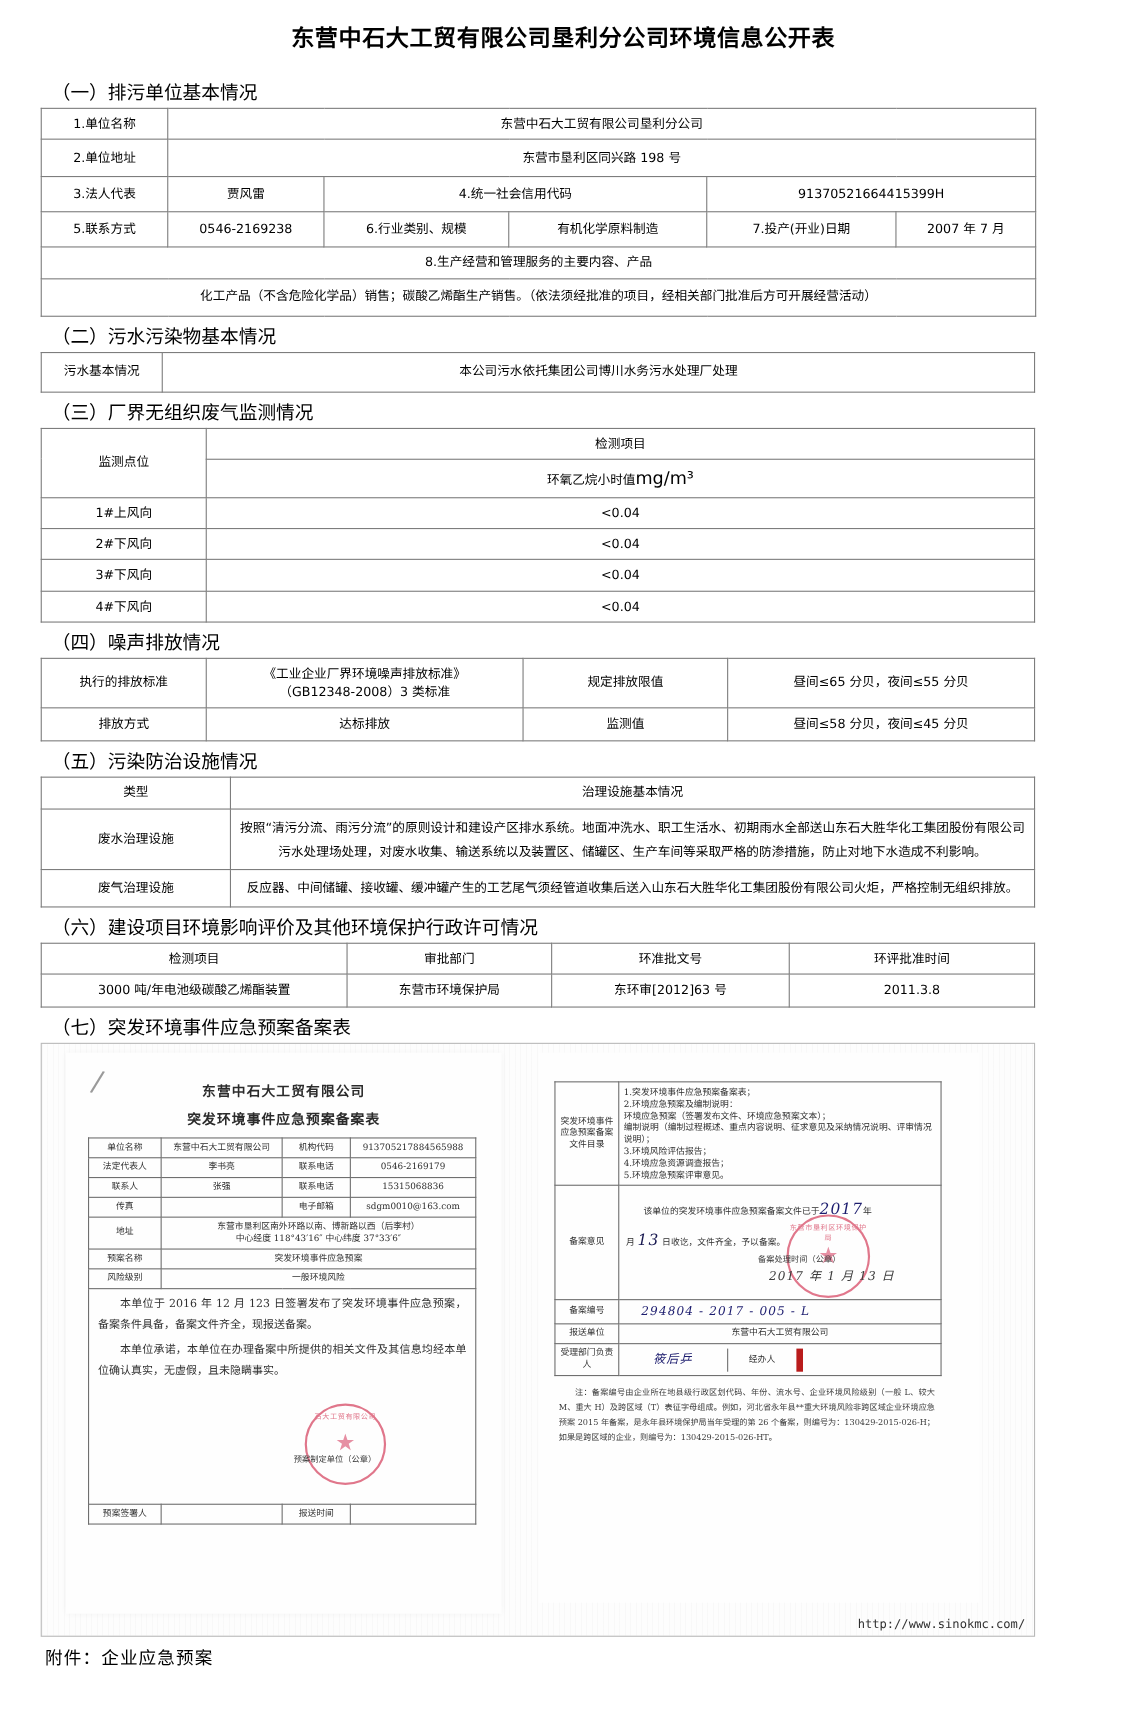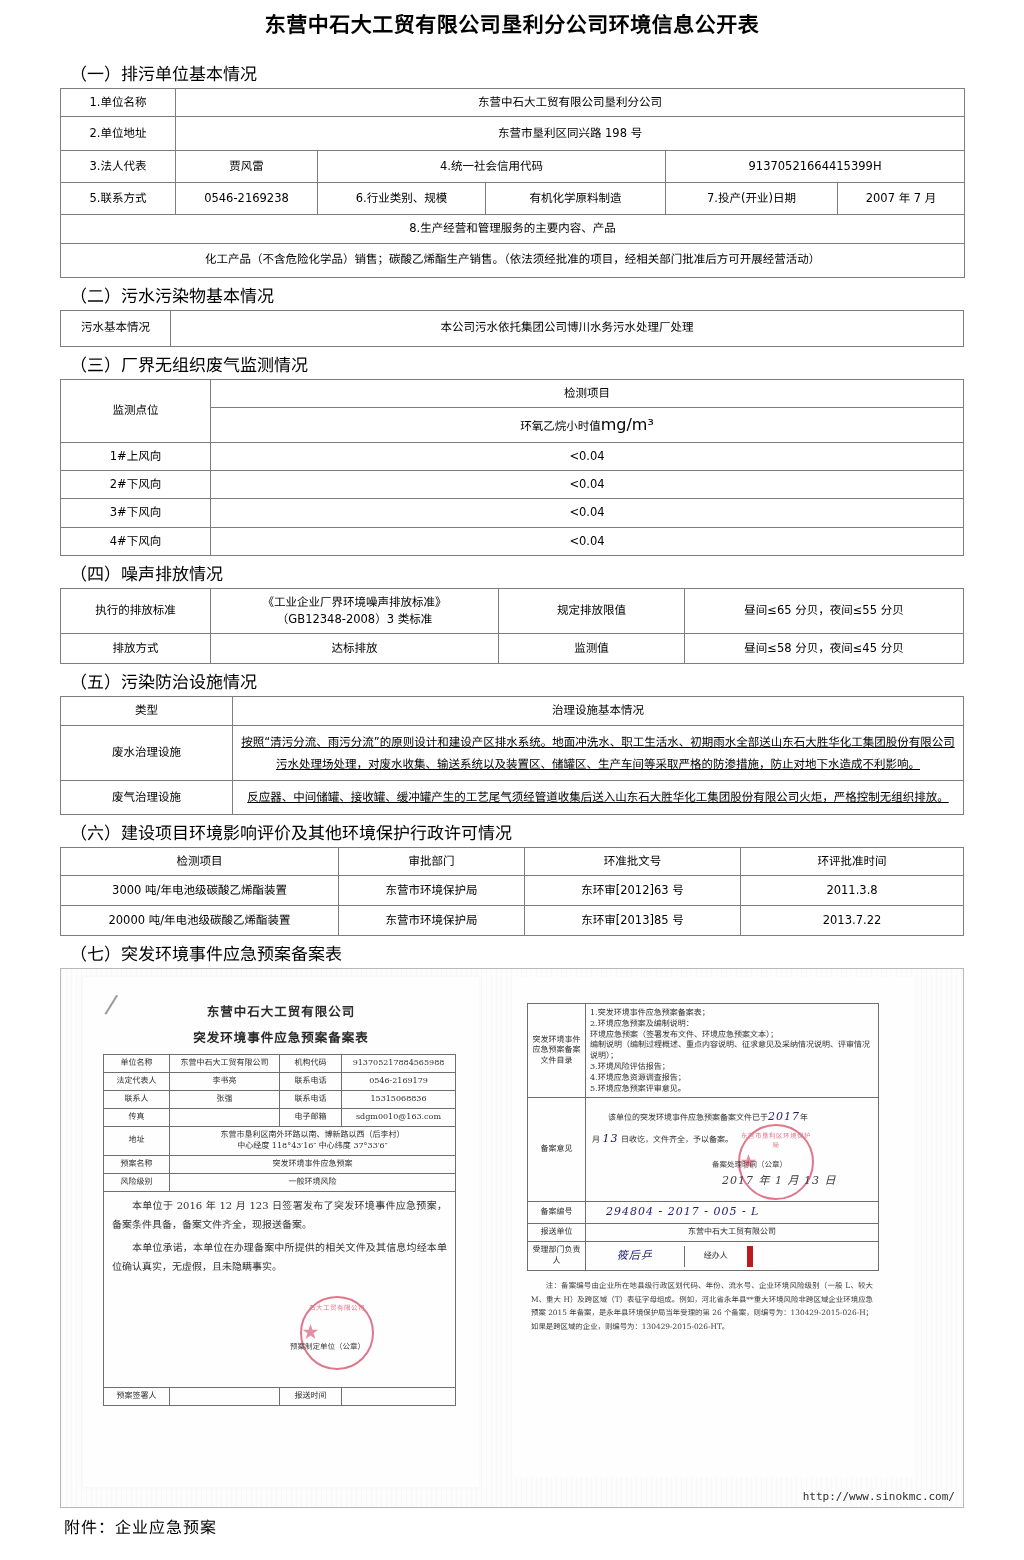--- a/index.html
+++ b/index.html
@@ -8,21 +8,21 @@
     margin: 0; padding: 0;
     background: #ffffff;
   }
   body {
     width: 1024px; height: 1560px;
     font-family: "DejaVu Sans", "Liberation Sans", sans-serif;
     color: #000;
     position: relative;
     overflow: hidden;
   }
-  .page { position: relative; width: 1024px; height: 1108px; padding: 0 60px; }
+  .page { position: relative; width: 1024px; height: 1108px; padding: 0 37px; margin-top: 10px; }
 
   .doc-title {
     text-align: center;
     font-size: 21px;
     font-weight: bold;
     letter-spacing: 0.5px;
     padding-top: 8px;
     margin-bottom: 22px;
   }
 
@@ -47,21 +47,20 @@
     vertical-align: middle;
     font-weight: normal;
     word-break: break-all;
   }
   td.left { text-align: left; }
   td.pad-l { padding-left: 18px; text-align: left; }
   td.body-para {
     text-align: left;
     line-height: 1.95;
     padding: 6px 10px;
-    text-decoration: underline;
   }
   .tight td { padding-top: 3px; padding-bottom: 3px; }
 
   .nowrap { white-space: nowrap; }
 
   
   .scan-wrap {
     width: 904px;
     height: 540px;
     border: 1px solid #b9b9b9;
@@ -138,33 +137,33 @@
     line-height: 1.85;
     text-align: justify;
     text-indent: 2em;
     padding: 8px 6px 0 4px;
   }
 
   .hand {
     font-family: "DejaVu Serif", "Liberation Serif", serif;
     font-style: italic;
     color: #1c1c6e;
-    font-size: 11px;
+    font-size: 14px;
     letter-spacing: 1px;
   }
   .hand-dark { color: #17174f; }
 
   
   .seal {
     position: absolute;
     border: 2.2px solid #d8516b;
     border-radius: 50%;
     color: #d8516b;
     opacity: 0.78;
-    display: flex; align-items: center; 
+    display: flex; align-items: center; justify-content: center;
   }
   .seal .star {
     font-size: 17px; color: #e0708a; line-height: 1;
   }
   .seal-text-arc {
     position: absolute; top: 6px; left: 0; right: 0;
     text-align: center; font-size: 6.5px; letter-spacing: 0.5px;
     font-family: "DejaVu Serif", serif;
   }
   .seal-label {
@@ -352,26 +351,20 @@
         <td>检测项目</td>
         <td>审批部门</td>
         <td>环准批文号</td>
         <td>环评批准时间</td>
       </tr>
       <tr style="height:30px">
         <td>3000 吨/年电池级碳酸乙烯酯装置</td>
         <td>东营市环境保护局</td>
         <td>东环审[2012]63 号</td>
         <td>2011.3.8</td>
-      </tr>
-      <tr style="height:30px">
-        <td>20000 吨/年电池级碳酸乙烯酯装置</td>
-        <td>东营市环境保护局</td>
-        <td>东环审[2013]85 号</td>
-        <td>2013.7.22</td>
       </tr>
     </tbody>
   </table>
 
   <div class="section-head">（七）突发环境事件应急预案备案表</div>
 
   <div class="scan-wrap">
     <div class="scan-inner"></div>
 
     <div class="wmark" style="left:40px; top:225px;">WPS</div>

